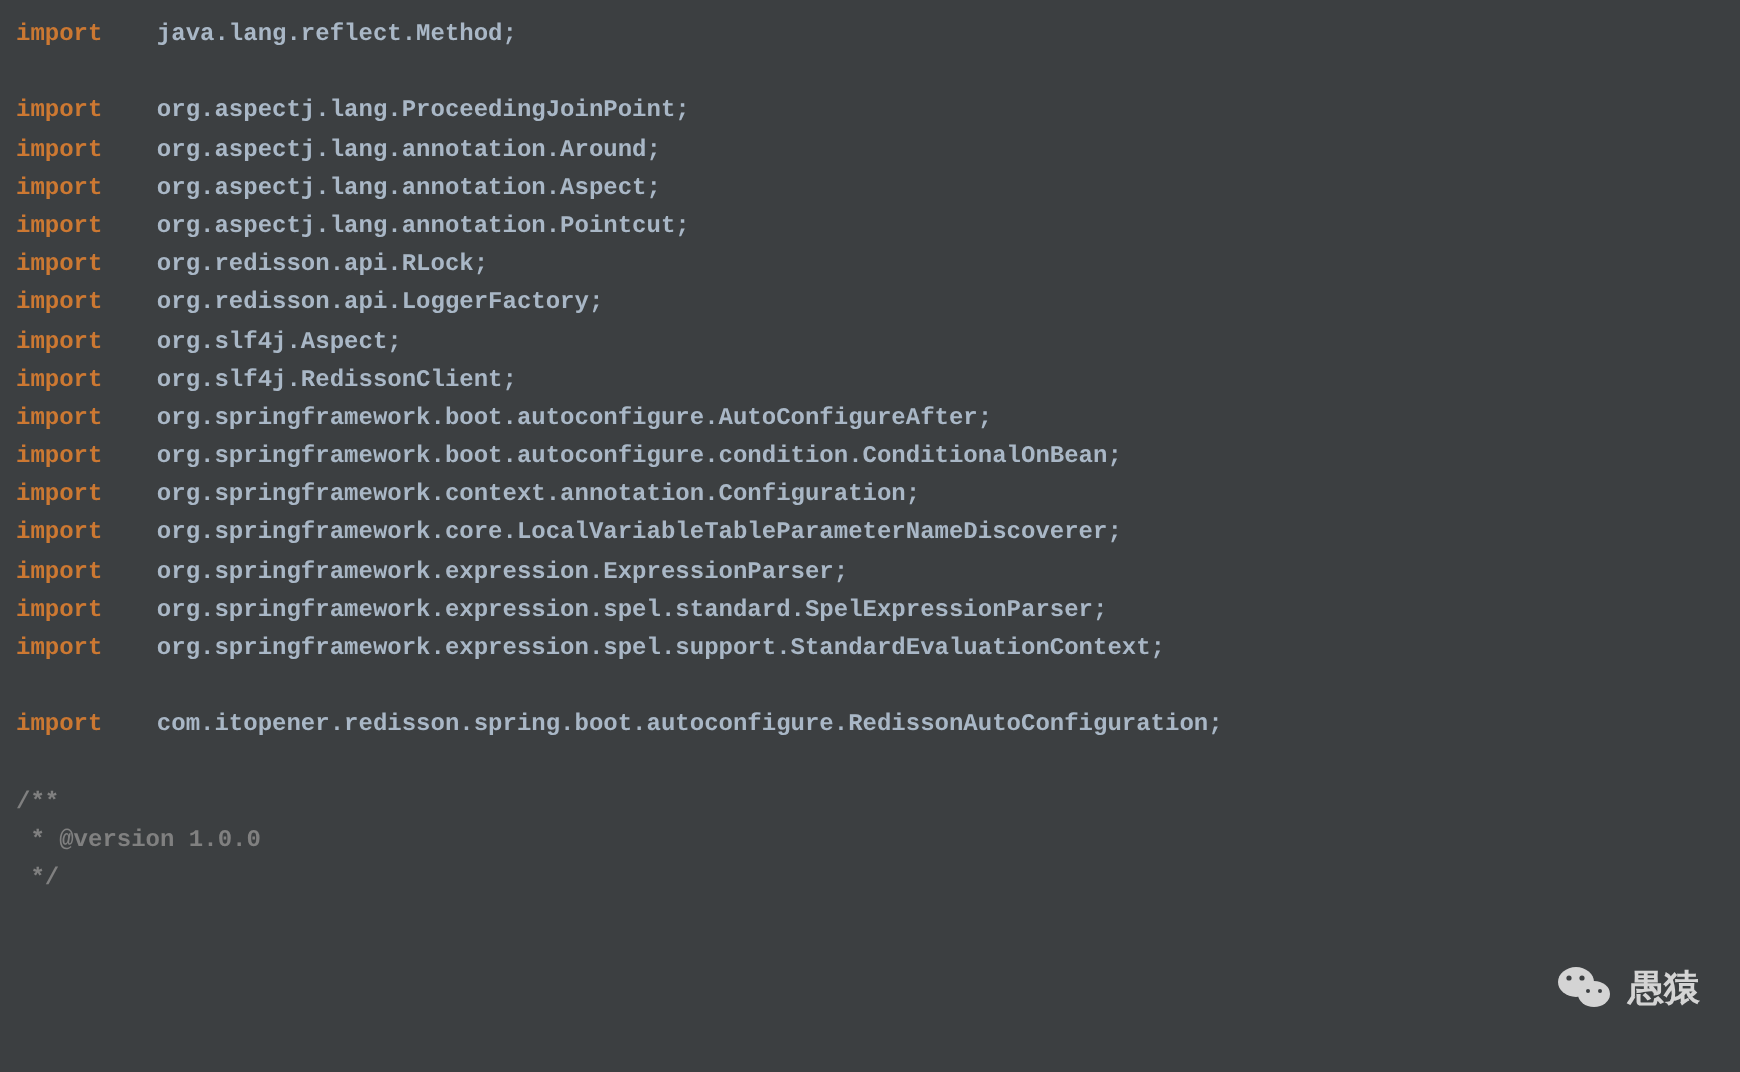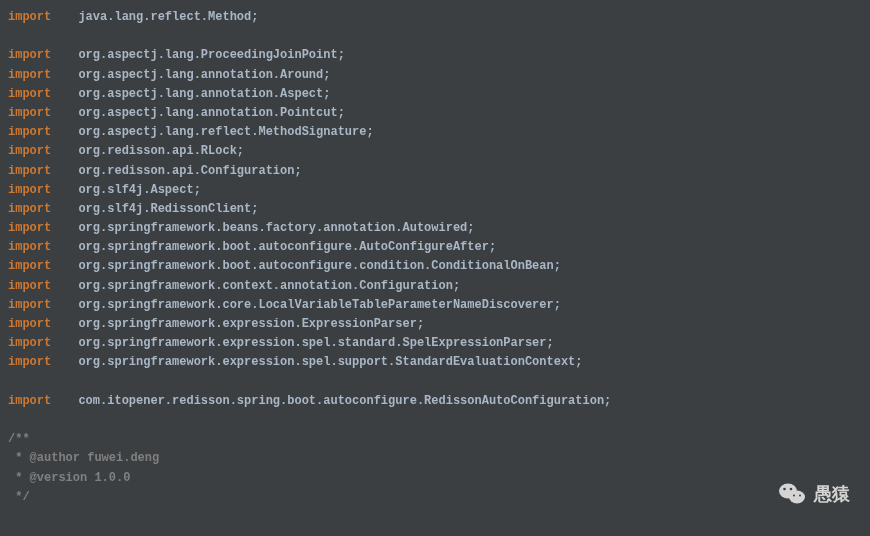--- a/index.html
+++ b/index.html
@@ -58,38 +58,35 @@
 </head>
 <body>
 
 <div id="code-container">
     <div class="code-line"><span class="keyword">import</span><span class="path"> java.lang.reflect.Method;</span></div>
     <div class="code-line">&nbsp;</div>
     <div class="code-line"><span class="keyword">import</span><span class="path"> org.aspectj.lang.ProceedingJoinPoint;</span></div>
     <div class="code-line"><span class="keyword">import</span><span class="path"> org.aspectj.lang.annotation.Around;</span></div>
     <div class="code-line"><span class="keyword">import</span><span class="path"> org.aspectj.lang.annotation.Aspect;</span></div>
     <div class="code-line"><span class="keyword">import</span><span class="path"> org.aspectj.lang.annotation.Pointcut;</span></div>
-    <div class="code-line"><span class="keyword">import</span><span class="path"> org.aspectj.lang.reflect.MethodSignature;</span></div>
     <div class="code-line"><span class="keyword">import</span><span class="path"> org.redisson.api.RLock;</span></div>
-    <div class="code-line"><span class="keyword">import</span><span class="path"> org.redisson.api.Configuration;</span></div>
+    <div class="code-line"><span class="keyword">import</span><span class="path"> org.redisson.api.LoggerFactory;</span></div>
     <div class="code-line"><span class="keyword">import</span><span class="path"> org.slf4j.Aspect;</span></div>
     <div class="code-line"><span class="keyword">import</span><span class="path"> org.slf4j.RedissonClient;</span></div>
-    <div class="code-line"><span class="keyword">import</span><span class="path"> org.springframework.beans.factory.annotation.Autowired;</span></div>
     <div class="code-line"><span class="keyword">import</span><span class="path"> org.springframework.boot.autoconfigure.AutoConfigureAfter;</span></div>
     <div class="code-line"><span class="keyword">import</span><span class="path"> org.springframework.boot.autoconfigure.condition.ConditionalOnBean;</span></div>
     <div class="code-line"><span class="keyword">import</span><span class="path"> org.springframework.context.annotation.Configuration;</span></div>
     <div class="code-line"><span class="keyword">import</span><span class="path"> org.springframework.core.LocalVariableTableParameterNameDiscoverer;</span></div>
     <div class="code-line"><span class="keyword">import</span><span class="path"> org.springframework.expression.ExpressionParser;</span></div>
     <div class="code-line"><span class="keyword">import</span><span class="path"> org.springframework.expression.spel.standard.SpelExpressionParser;</span></div>
     <div class="code-line"><span class="keyword">import</span><span class="path"> org.springframework.expression.spel.support.StandardEvaluationContext;</span></div>
     <div class="code-line">&nbsp;</div>
     <div class="code-line"><span class="keyword">import</span><span class="path"> com.itopener.redisson.spring.boot.autoconfigure.RedissonAutoConfiguration;</span></div>
     <div class="code-line">&nbsp;</div>
     <div class="code-line comment">/**</div>
-    <div class="code-line comment"> * @author fuwei.deng</div>
     <div class="code-line comment"> * @version 1.0.0</div>
     <div class="code-line comment"> */</div>
   </div>
 
 <div class="watermark">
   <span class="wechat-icon">
     <svg viewBox="0 0 28 24" fill="#d4d4d4">
       <ellipse cx="10" cy="9" rx="9" ry="7.5"></ellipse>
       <ellipse cx="19" cy="15" rx="8" ry="6.5"></ellipse>
       <circle cx="6.5" cy="7" r="1.3" fill="#3c3f41"></circle>

